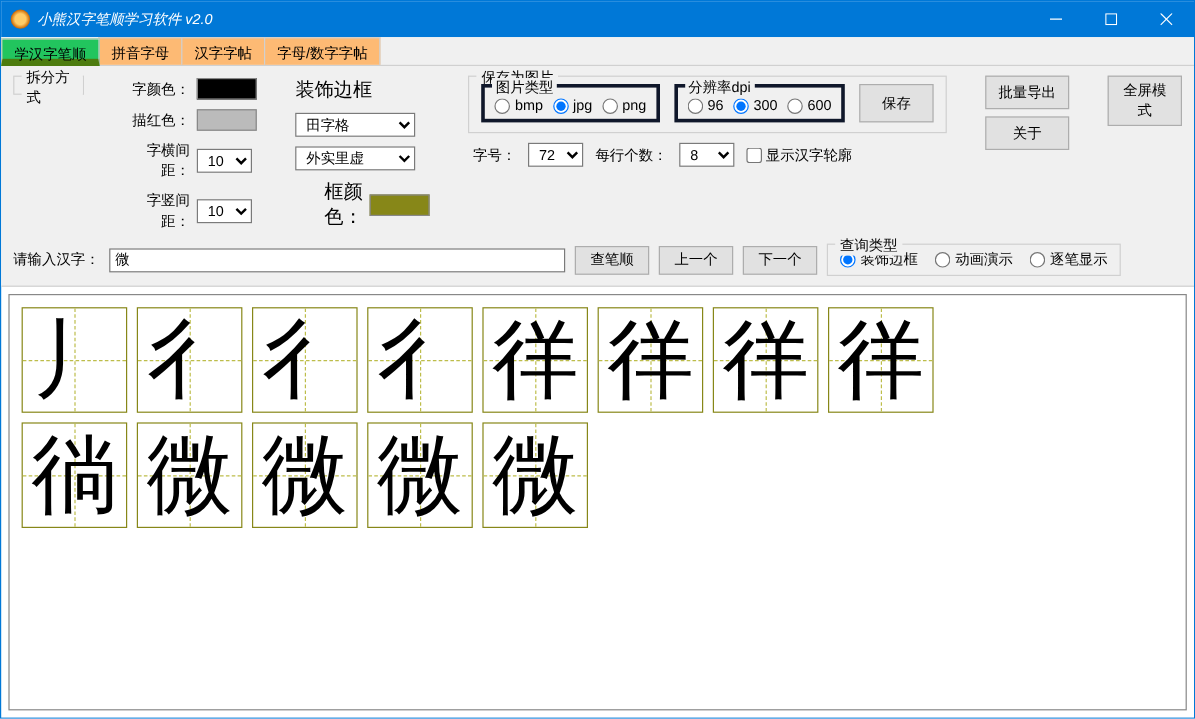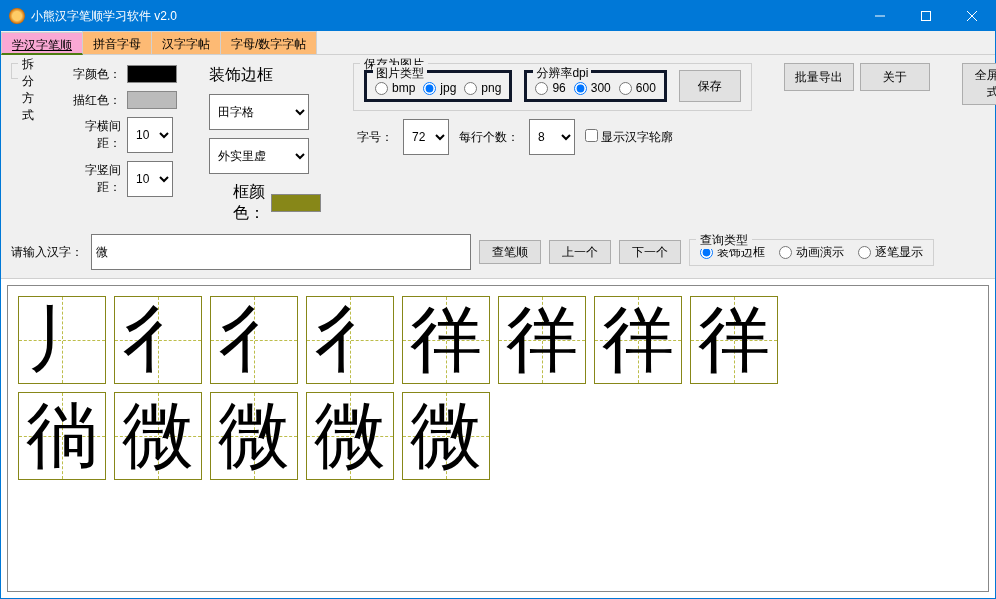--- a/index.html
+++ b/index.html
@@ -2,27 +2,27 @@
 <html><head>
   <meta charset="utf-8">
   <style>
     * { box-sizing: border-box; margin: 0; padding: 0; }
     body { font-family: "Microsoft YaHei", SimSun, sans-serif; font-size: 12px; background: #fff; }
     
     .window { width: 996px; height: 599px; border: 1px solid #0078d7; display: flex; flex-direction: column; }
     
     .titlebar { height: 30px; background: #0078d7; color: #fff; display: flex; align-items: center; padding-left: 8px; }
     .titlebar-icon { width: 16px; height: 16px; background: radial-gradient(circle, #ffcc66 40%, #cc6600 70%); border-radius: 50%; margin-right: 6px; }
-    .titlebar-title { flex: 1; font-size: 12px; }
+    .titlebar-title { flex: 1; font-size: 12px; font-style: italic; }
     .win-controls { display: flex; }
     .win-btn { width: 46px; height: 30px; display: flex; align-items: center; justify-content: center; color: #fff; cursor: pointer; }
     
     .tabs { height: 24px; background: #f0f0f0; display: flex; border-bottom: 1px solid #d0d0d0; }
     .tab { padding: 4px 10px; border: 1px solid #d0d0d0; border-bottom: none; background: #fdba74; cursor: pointer; margin-right: -1px; }
-    .tab.active { background: #f9a8d4; border-bottom: 2px solid #4d7c0f; position: relative; top: 1px; text-decoration: underline; }
+    .tab.active { background: #22c55e; border-bottom: 6px solid #4d7c0f; position: relative; top: 1px; }
     
     .controls-panel { background: #f0f0f0; padding: 8px 10px; border-bottom: 1px solid #d0d0d0; }
     .controls-row1 { display: flex; gap: 32px; align-items: flex-start; }
     
     .group { border: 1px solid #d0d0d0; padding: 8px 10px 6px; position: relative; }
     .group-title { position: absolute; top: -8px; left: 6px; background: #f0f0f0; padding: 0 4px; font-size: 12px; }
     
     .split-group { width: 78px; }
     .radio-col { display: flex; flex-direction: column; gap: 10px; margin-top: 4px; }
     .radio-item { display: flex; align-items: center; gap: 4px; cursor: pointer; }
@@ -32,37 +32,37 @@
     .font-row { display: flex; align-items: center; gap: 6px; }
     .font-row label { width: 56px; text-align: right; }
     .color-swatch { width: 50px; height: 18px; border: 1px solid #888; cursor: pointer; }
     .swatch-black { background: #000; }
     .swatch-gray { background: #bbb; }
     .swatch-olive { background: #878718; }
     
     .decor-col { display: flex; flex-direction: column; gap: 8px; padding-top: 2px; }
     .decor-col label { font-size: 16px; }
     
-    select, input[type="text"] { height: 36px; font-size: 12px; border: 1px solid #7a7a7a; background: #fff; padding: 0 4px; }
+    select, input[type="text"] { height: 20px; font-size: 12px; border: 1px solid #7a7a7a; background: #fff; padding: 0 4px; }
     .sel-wide { width: 100px; }
     .sel-small { width: 46px; }
     
     .save-group { padding: 6px 10px 8px; }
     .save-inner { display: flex; align-items: center; gap: 12px; }
     .sub-group { border: 3px solid #0f172a; padding: 8px 8px 4px; position: relative; }
     .sub-title { position: absolute; top: -8px; left: 6px; background: #f0f0f0; padding: 0 3px; }
     .radio-row { display: flex; gap: 8px; }
     
     .btn { min-width: 62px; height: 24px; border: 1px solid #adadad; background: #e1e1e1; cursor: pointer; font-size: 12px; padding: 0 8px; }
     .btn-tall { height: 42px; width: 70px; }
     
-    .right-buttons { display: flex; flex-direction: row; gap: 6px; }
+    .right-buttons { display: flex; flex-direction: column; gap: 6px; }
     
     .save-row2 { display: flex; align-items: center; gap: 10px; margin-top: 8px; padding-left: 4px; }
-    .check-item { display: flex; align-items: flex-start; gap: 3px; cursor: pointer; }
+    .check-item { display: flex; align-items: center; gap: 3px; cursor: pointer; }
     
     .input-row { display: flex; align-items: center; gap: 8px; margin-top: 10px; }
     .char-input { flex: 0 0 380px; height: 22px; border: 1px solid #0078d7; }
     
     .query-group { padding: 4px 10px 4px; display: flex; gap: 14px; align-items: center; }
     
     .canvas-area { flex: 1; background: #fff; border: 1px solid #888; margin: 6px; padding: 10px; overflow: auto; }
     .stroke-grid { display: flex; flex-wrap: wrap; gap: 8px; }
     .cell { width: 88px; height: 88px; border: 1px solid #878718; position: relative; display: flex; align-items: center; justify-content: center; font-family: "KaiTi", "STKaiti", serif; font-size: 72px; color: #000; }
     .cell::before, .cell::after { content: ""; position: absolute; border: 0 dashed #bdbd4a; }

